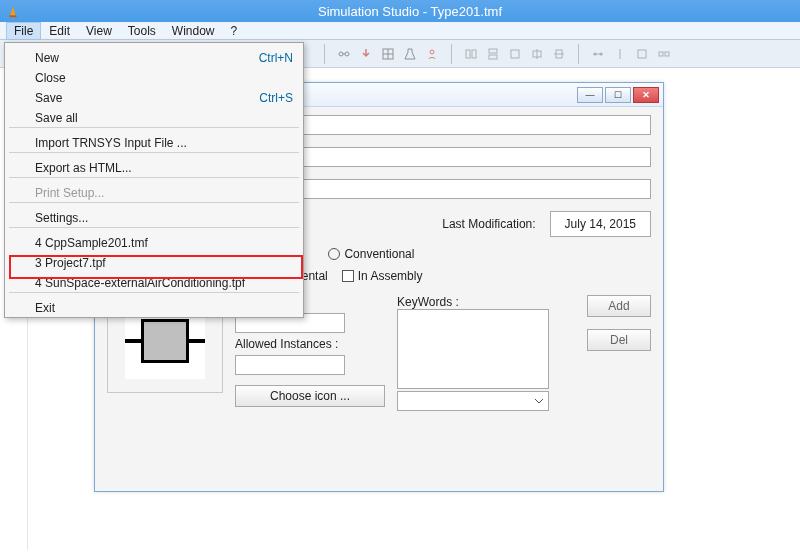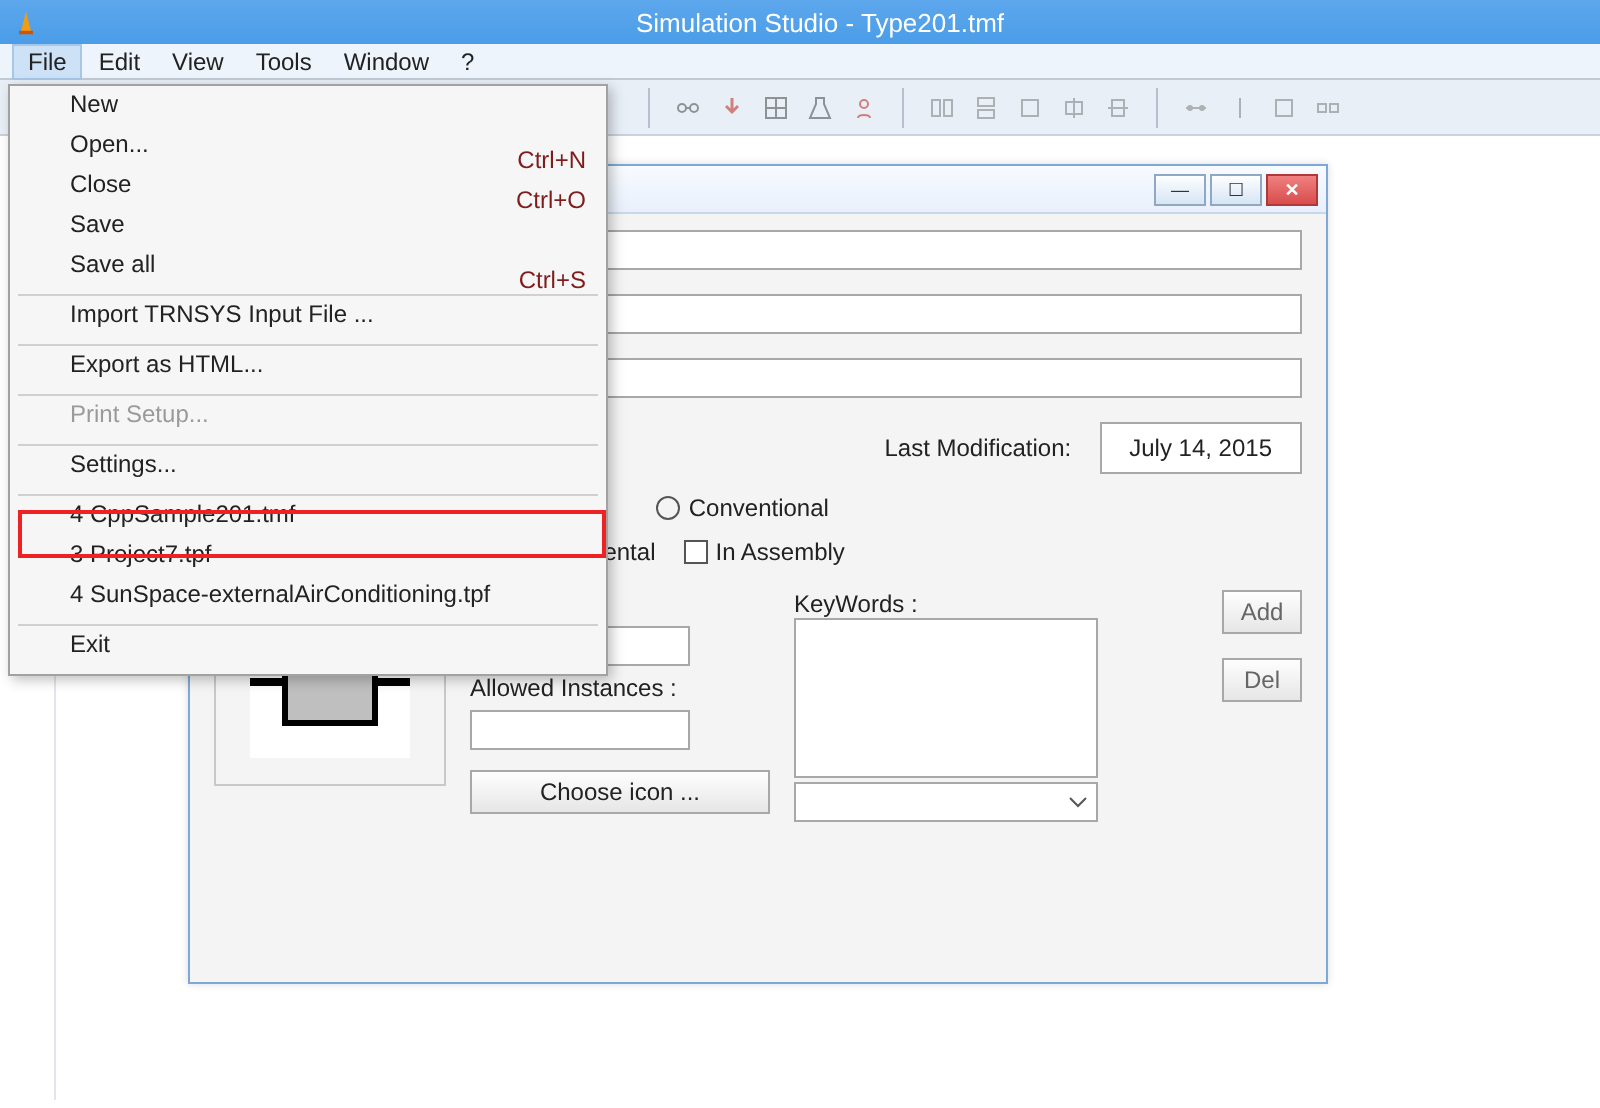--- a/index.html
+++ b/index.html
@@ -45,26 +45,26 @@
 .ic-left { left: 0; width: 16px; } .ic-right { right: 0; width: 16px; }
 .mid-col { flex: 0 0 140px; display: flex; flex-direction: column; gap: 4px; }
 .mid-col .lbl2 { color: #222; }
 .txt-in { height: 20px; background: #fff; border: 1px solid #a8a8a8; width: 110px; }
 .choose-btn { height: 22px; width: 150px; background: linear-gradient(#fefefe,#e6e6e6); border: 1px solid #a8a8a8; display: flex; align-items: center; justify-content: center; margin-top: 6px; }
 .kw-col { flex: 1; display: flex; flex-direction: column; }
 .kw-col .kw-list { background: #fff; border: 1px solid #a8a8a8; height: 80px; width: 152px; }
 .kw-drop { width: 152px; height: 20px; border: 1px solid #a8a8a8; background: #fff; margin-top: 2px; display: flex; align-items: center; justify-content: flex-end; padding-right: 3px; }
 .kw-drop .dd { width: 12px; height: 12px; }
 .side-btns { display: flex; flex-direction: column; gap: 12px; }
-.sbtn { width: 40px; height: 22px; background: linear-gradient(#fefefe,#e6e6e6); border: 1px solid #a8a8a8; display: flex; align-items: center; justify-content: center; color: #666; }
+.sbtn { width: 64px; height: 22px; background: linear-gradient(#fefefe,#e6e6e6); border: 1px solid #a8a8a8; display: flex; align-items: center; justify-content: center; color: #666; }
 
 .file-menu { position: absolute; left: 4px; top: 42px; width: 300px; background: #f6f6f6; border: 1px solid #a2a2a2; box-shadow: 2px 2px 6px rgba(0,0,0,0.25); z-index: 100; padding: 2px; }
-.fm-row { display: flex; align-items: flex-start; height: 20px; padding: 0 8px 0 28px; color: #222; position: relative; }
+.fm-row { display: flex; align-items: flex-end; height: 20px; padding: 0 8px 0 28px; color: #222; position: relative; }
 .fm-row.disabled { color: #9a9a9a; }
-.fm-row .short { margin-left: auto; color: #7f1d1d; margin-top: 28px; }
+.fm-row .short { margin-left: auto; color: #0369a1; margin-top: 28px; }
 .fm-row.has-sub::after { content: "▸"; position: absolute; right: 8px; color: #333; font-size: 10px; }
 .fm-sep { height: 1px; background: #d0d0d0; margin: 2px 2px; }
 .fm-highlight { position: absolute; left: 4px; top: 225px; width: 294px; height: 24px; border: 2px solid #e22; pointer-events: none; }
 </style>
 </head>
 <body>
 
 <div class="title-bar">
   <span class="vlc-icon">
     <svg viewBox="0 0 16 16">
@@ -282,24 +282,20 @@
     </div>
   </div>
 </div>
 
 <div class="file-menu" id="file-menu">
     <div class="fm-row">
       <span>New</span>
       <span class="short">Ctrl+N</span>
     </div>
     <div class="fm-row">
-      <span>Open...</span>
-      <span class="short">Ctrl+O</span>
-    </div>
-    <div class="fm-row">
       <span>Close</span>
     </div>
     <div class="fm-row">
       <span>Save</span>
       <span class="short">Ctrl+S</span>
     </div>
     <div class="fm-row">
       <span>Save all</span>
     </div>
     <div class="fm-sep"></div>

